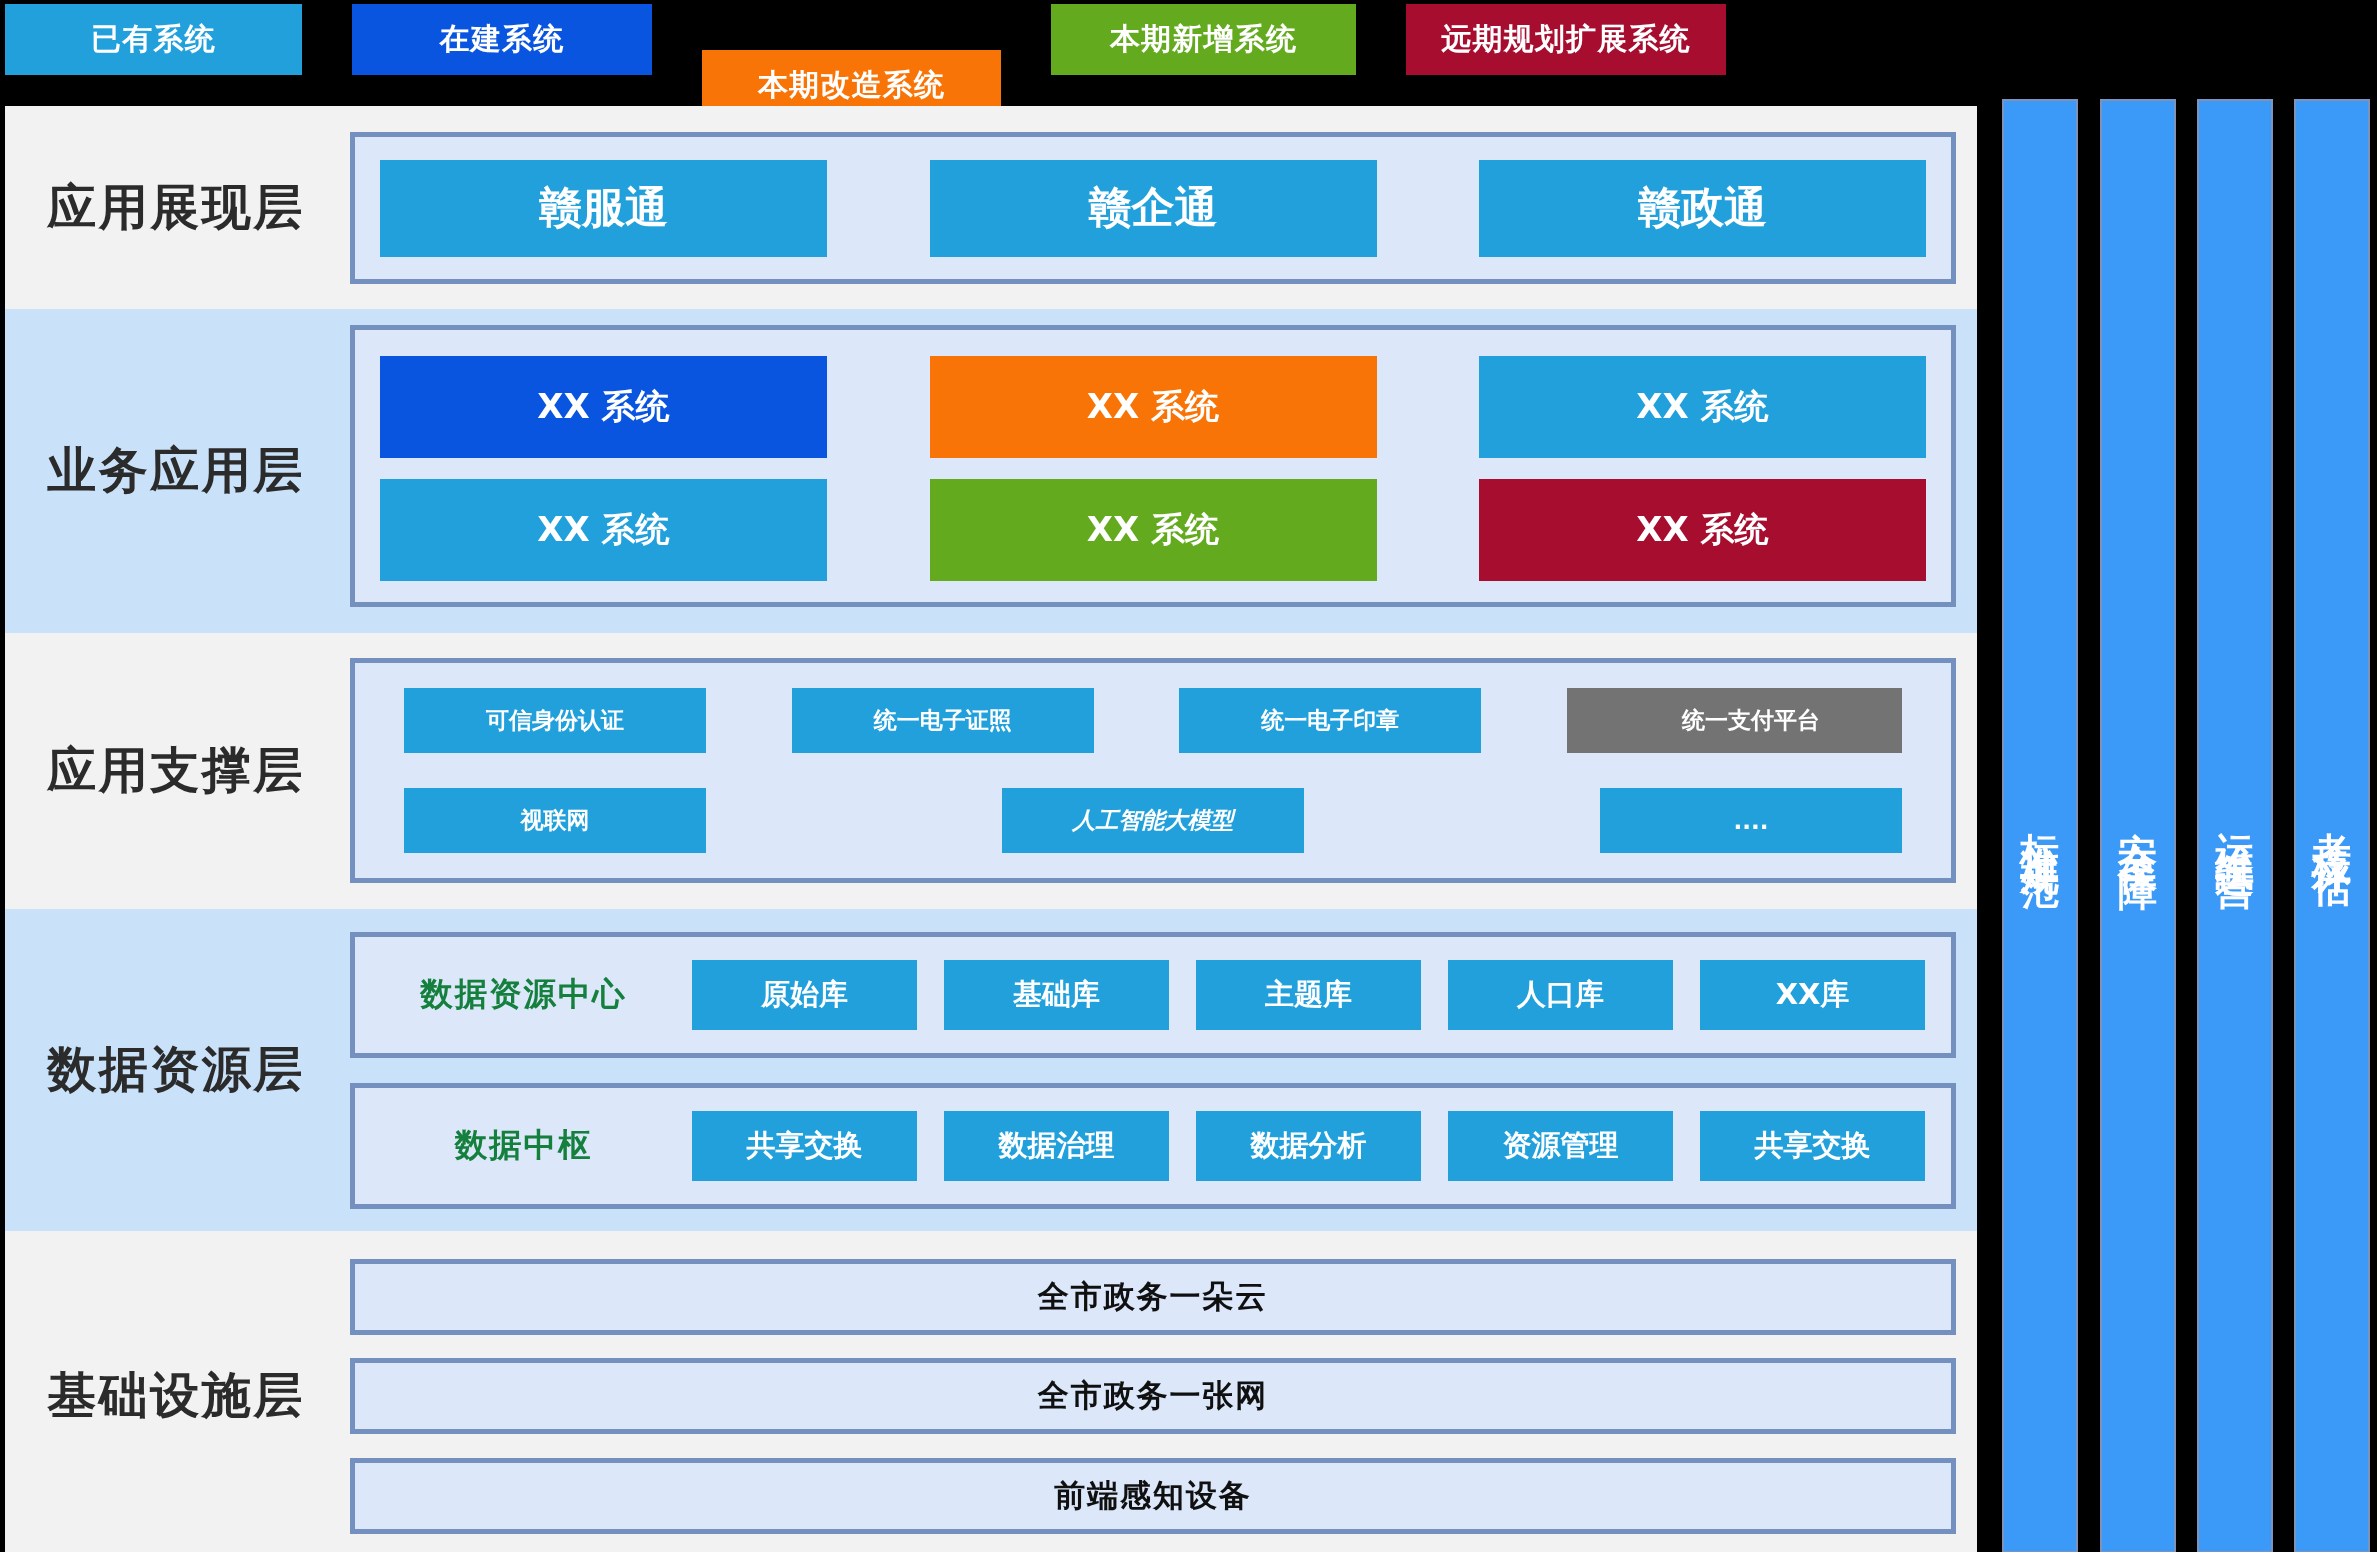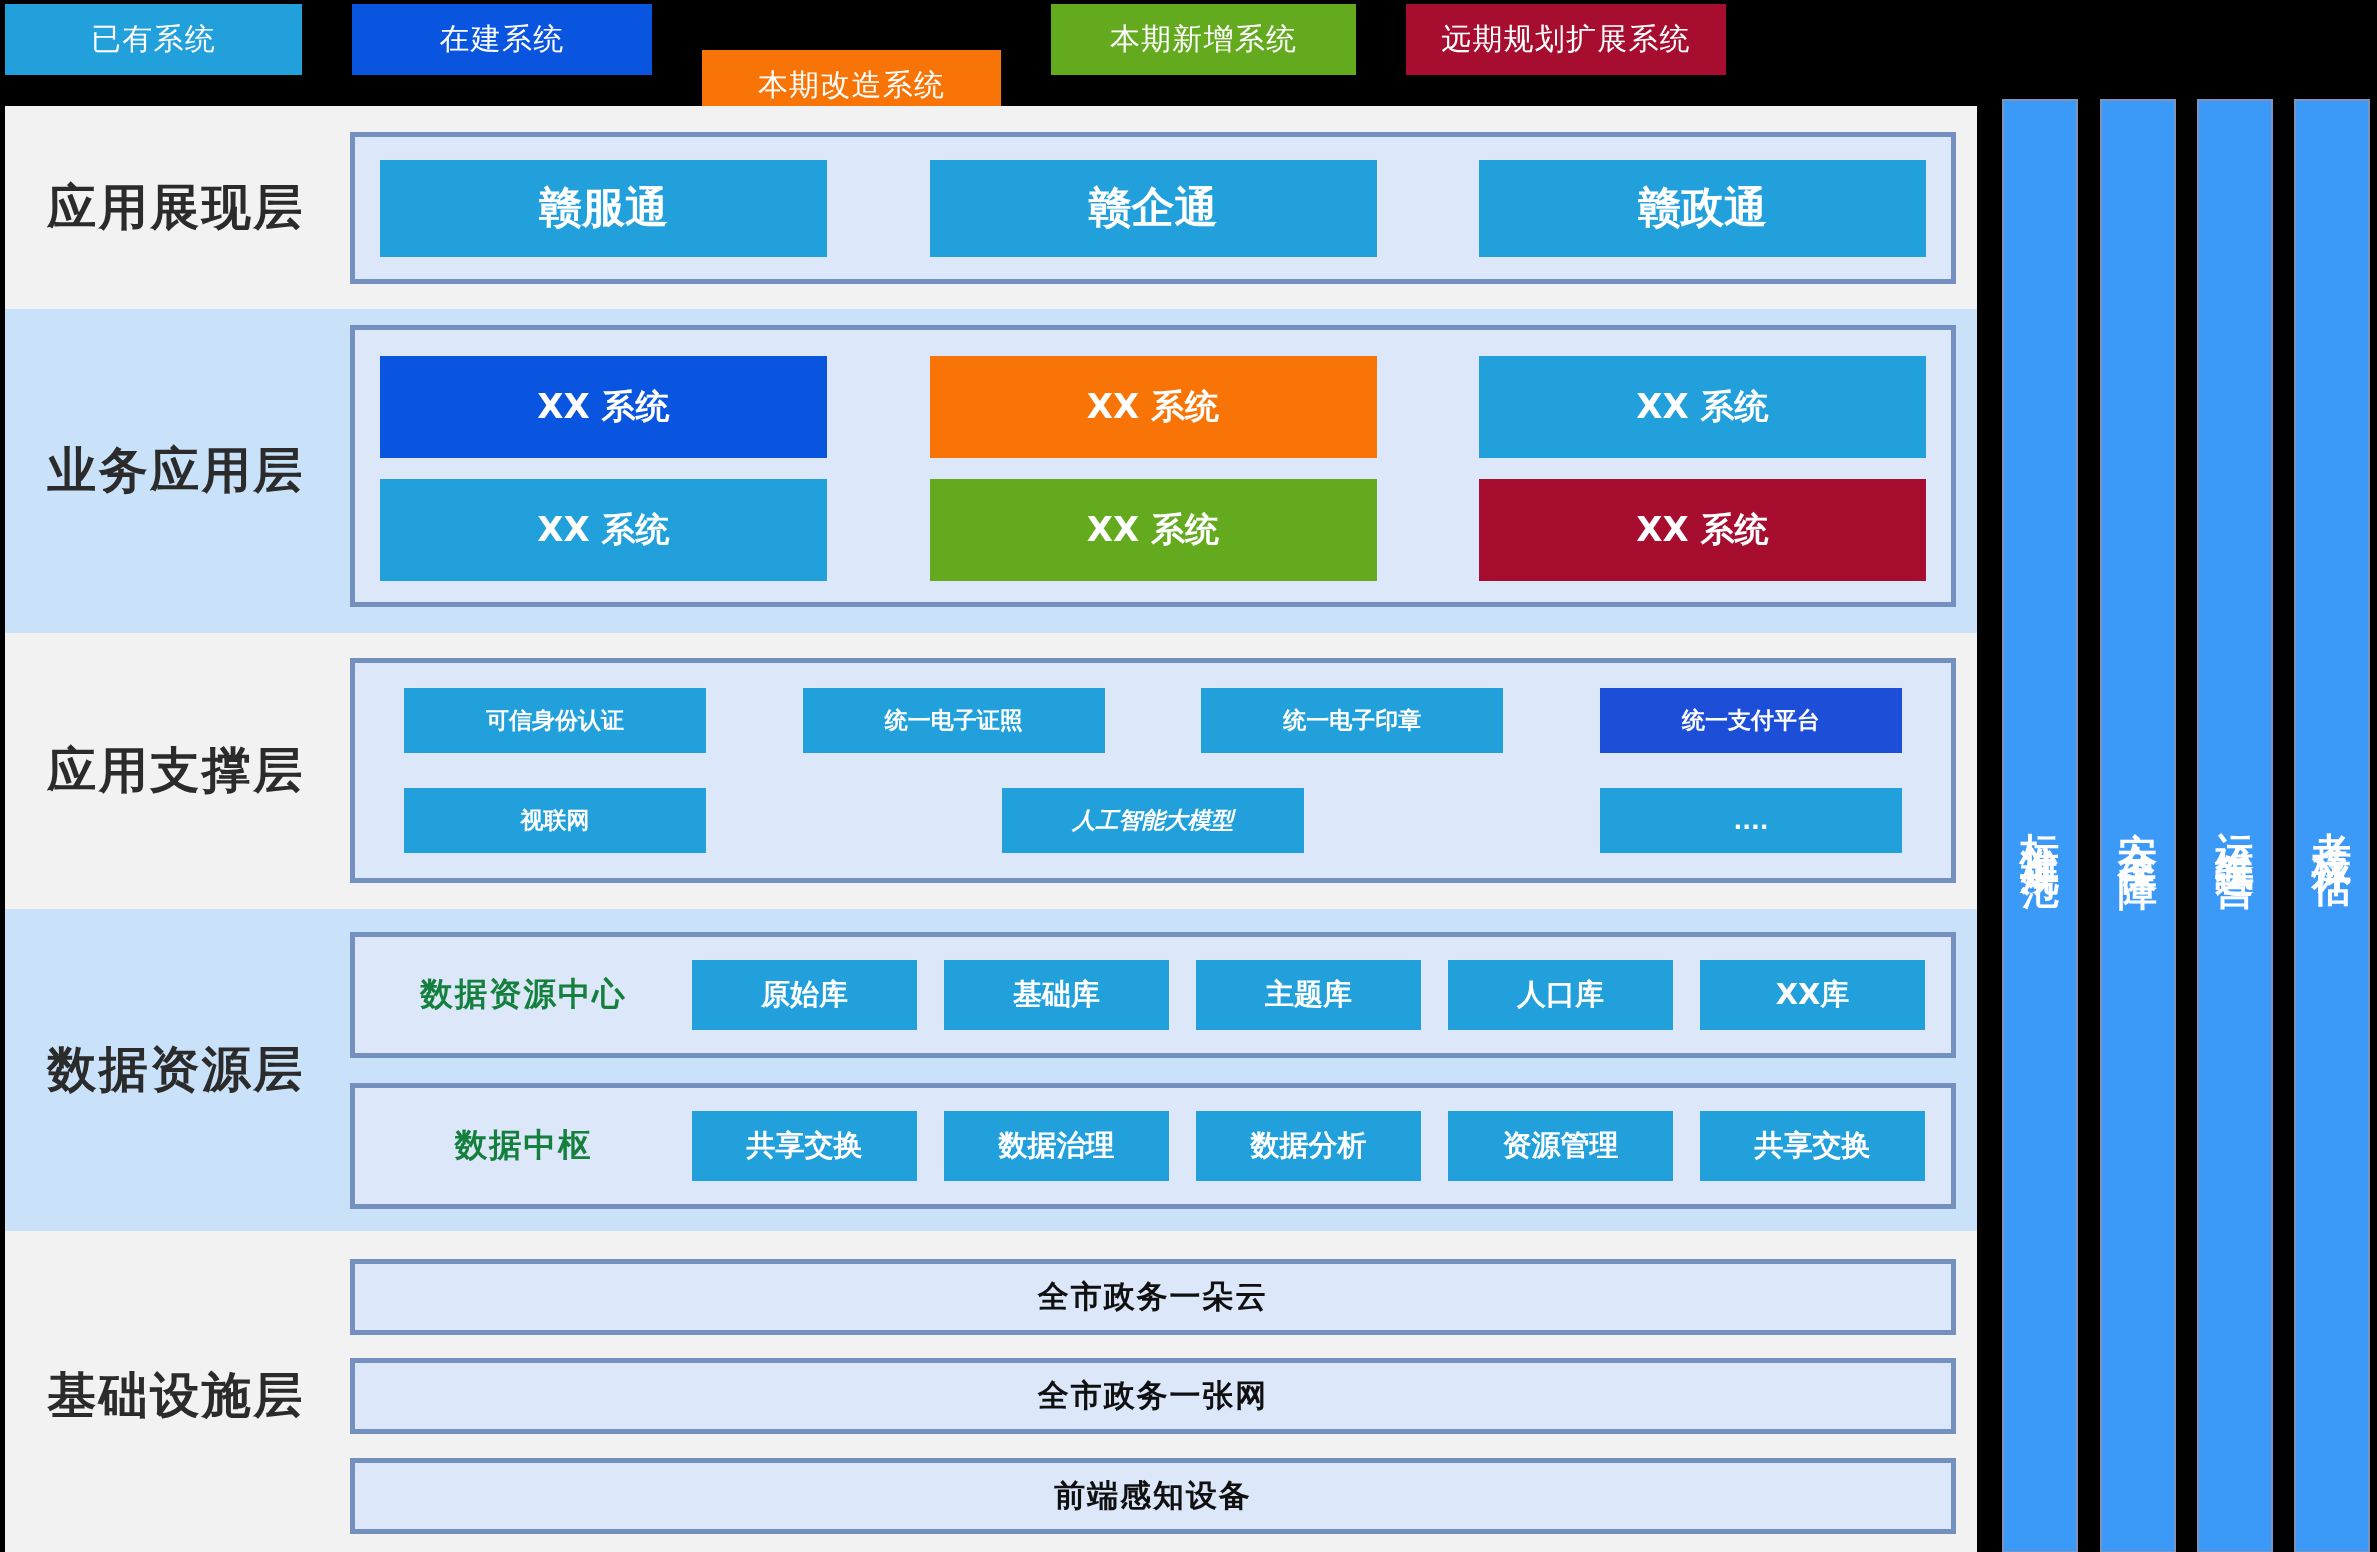--- a/index.html
+++ b/index.html
@@ -4,21 +4,21 @@
 <style>
   html,body{margin:0;padding:0;background:#000;}
   #stage{
     position:relative;width:2377px;height:1552px;background:#000;overflow:hidden;
     font-family:"DejaVu Sans","Liberation Sans",sans-serif;
   }
   
   .legend{position:absolute;left:5px;top:3.7px;display:flex;gap:50px;}
   .legend-item{
     height:71px;display:flex;align-items:center;justify-content:center;
-    color:#fff;font-size:30px;font-weight:400;letter-spacing:1.2px;
+    color:#fff;font-size:30px;font-weight:700;letter-spacing:1.2px;
   }
   .legend-item:nth-child(1){width:297px;}
   .legend-item:nth-child(2){width:300px;}
   .legend-item:nth-child(3){width:299px;}
   .legend-item:nth-child(4){width:305px;}
   .legend-item:nth-child(5){width:320px;}
   
   .main{position:absolute;left:5px;top:99px;width:1972px;height:1454px;margin-top:7px;}
   .band{position:relative;width:100%;}
   .band.gray{background:#F2F2F3;}
@@ -150,21 +150,21 @@
         <div class="s-row">
           <div class="wbox sup-box" style="background: rgb(33, 160, 220);">
               <span>可信身份认证</span>
             </div>
           <div class="wbox sup-box" style="background: rgb(33, 160, 220);">
               <span>统一电子证照</span>
             </div>
           <div class="wbox sup-box" style="background: rgb(33, 160, 220);">
               <span>统一电子印章</span>
             </div>
-          <div class="wbox sup-box" style="background: #1d4ed8;">
+          <div class="wbox sup-box" style="background: #737373; padding-left: 33px;">
               <span>统一支付平台</span>
             </div>
         </div>
         <div class="s-row">
           <div class="wbox sup-box" style="background: rgb(33, 160, 220);">
               <span>视联网</span>
             </div>
           <div class="wbox sup-box" style="background: rgb(33, 160, 220); font-style: italic;">
               <span>人工智能大模型</span>
             </div>

